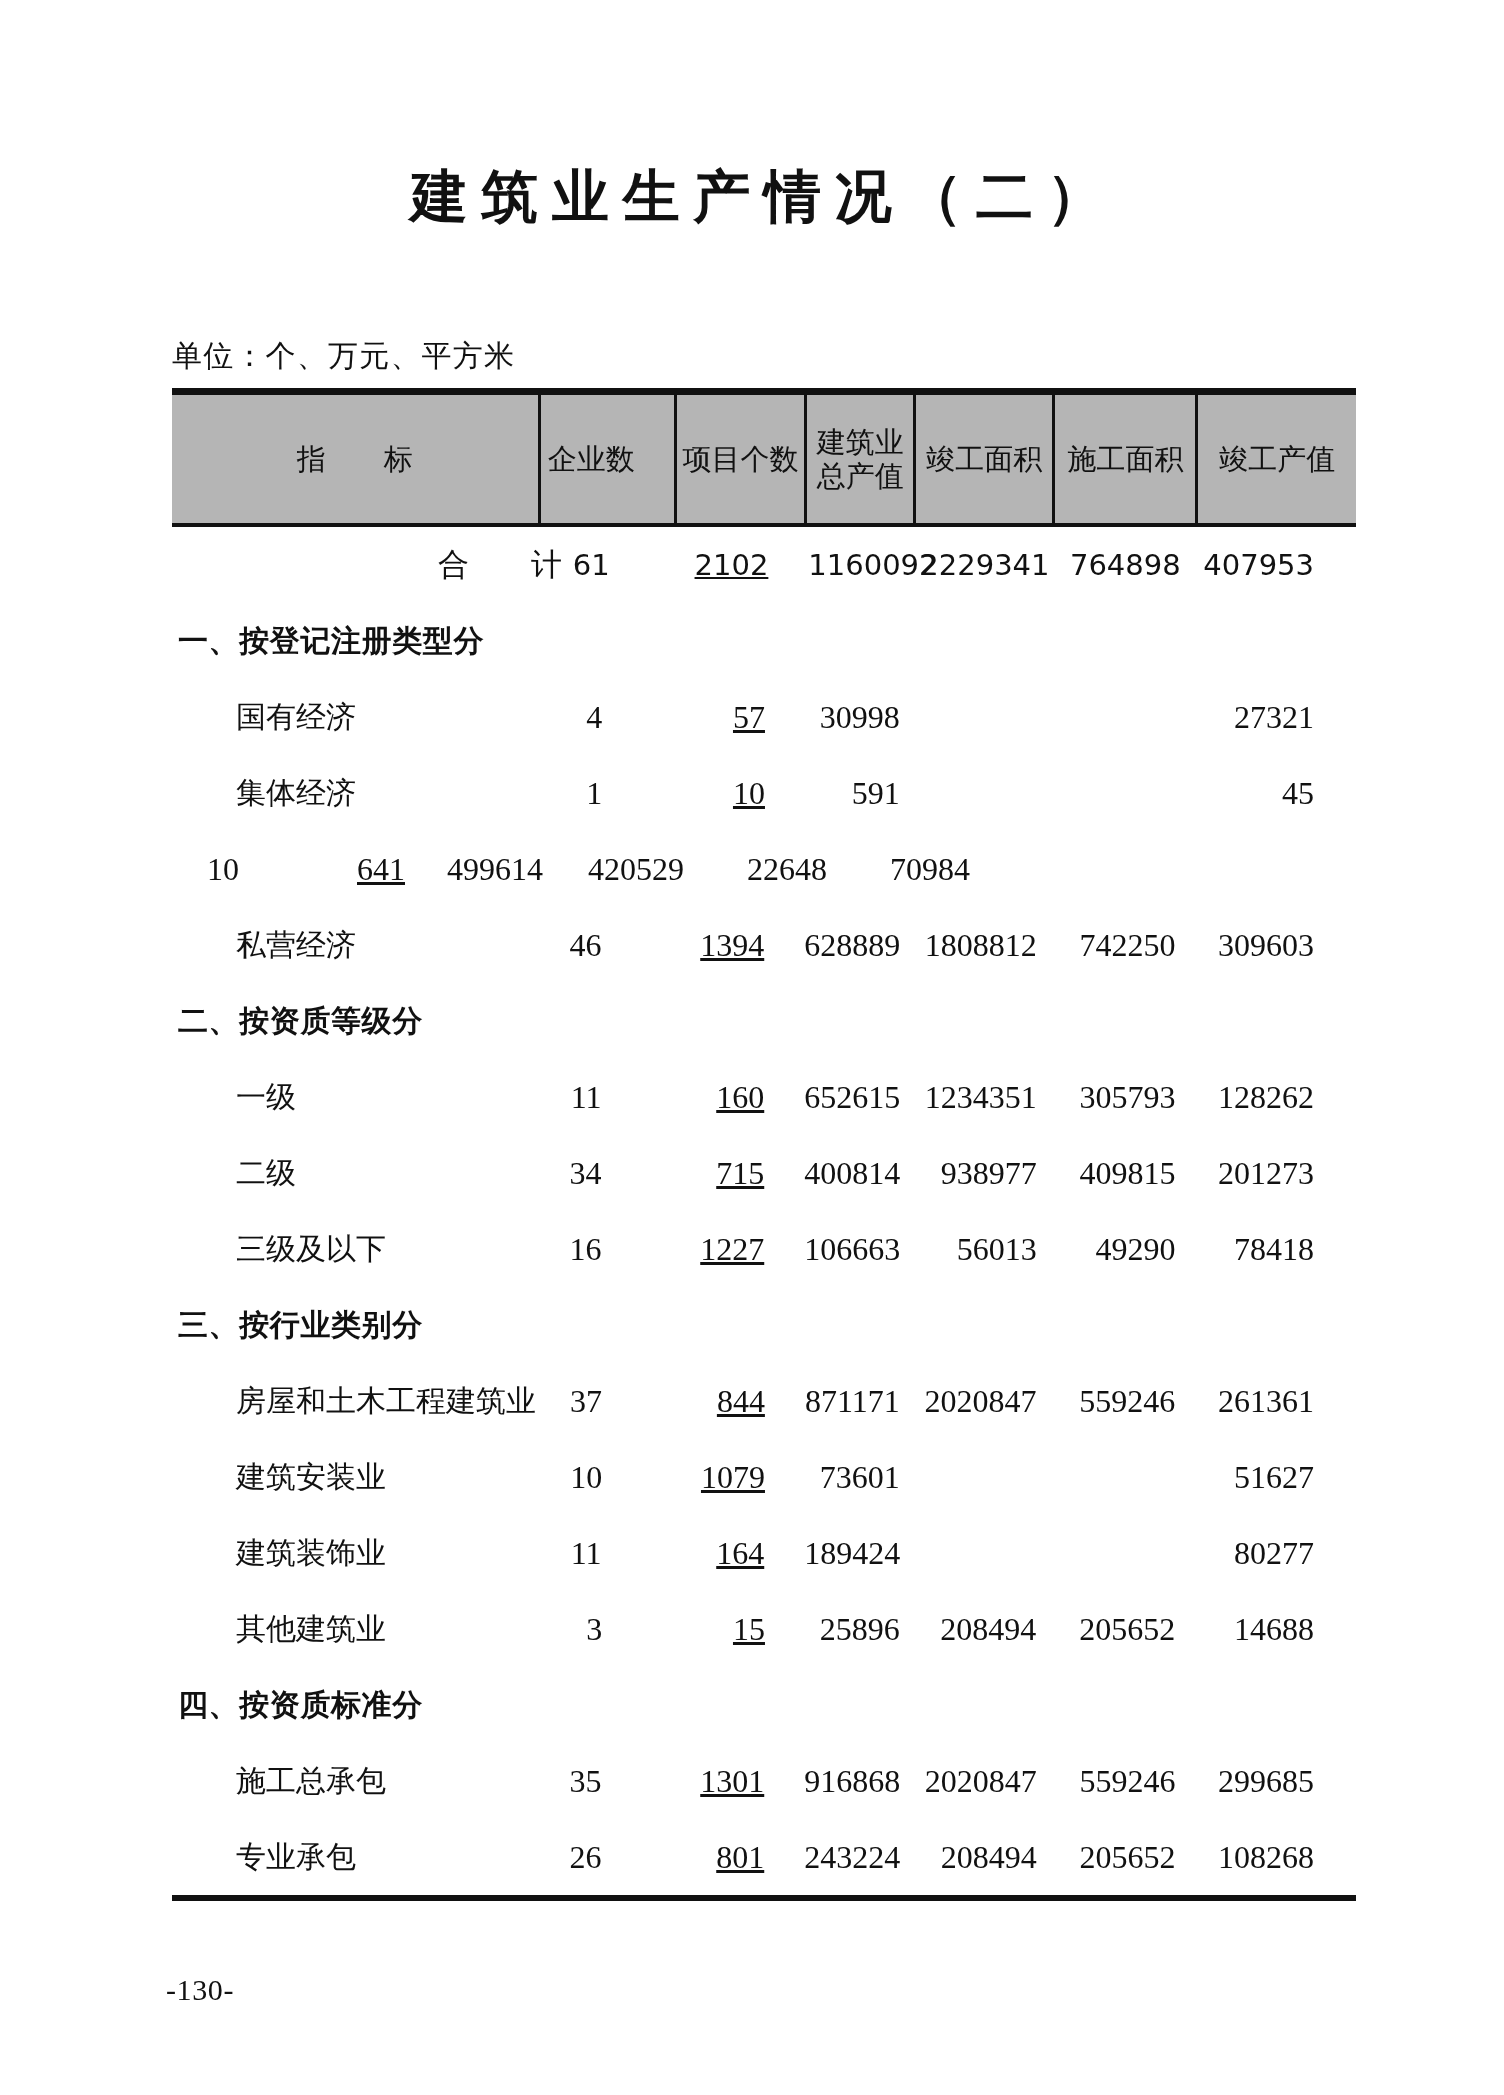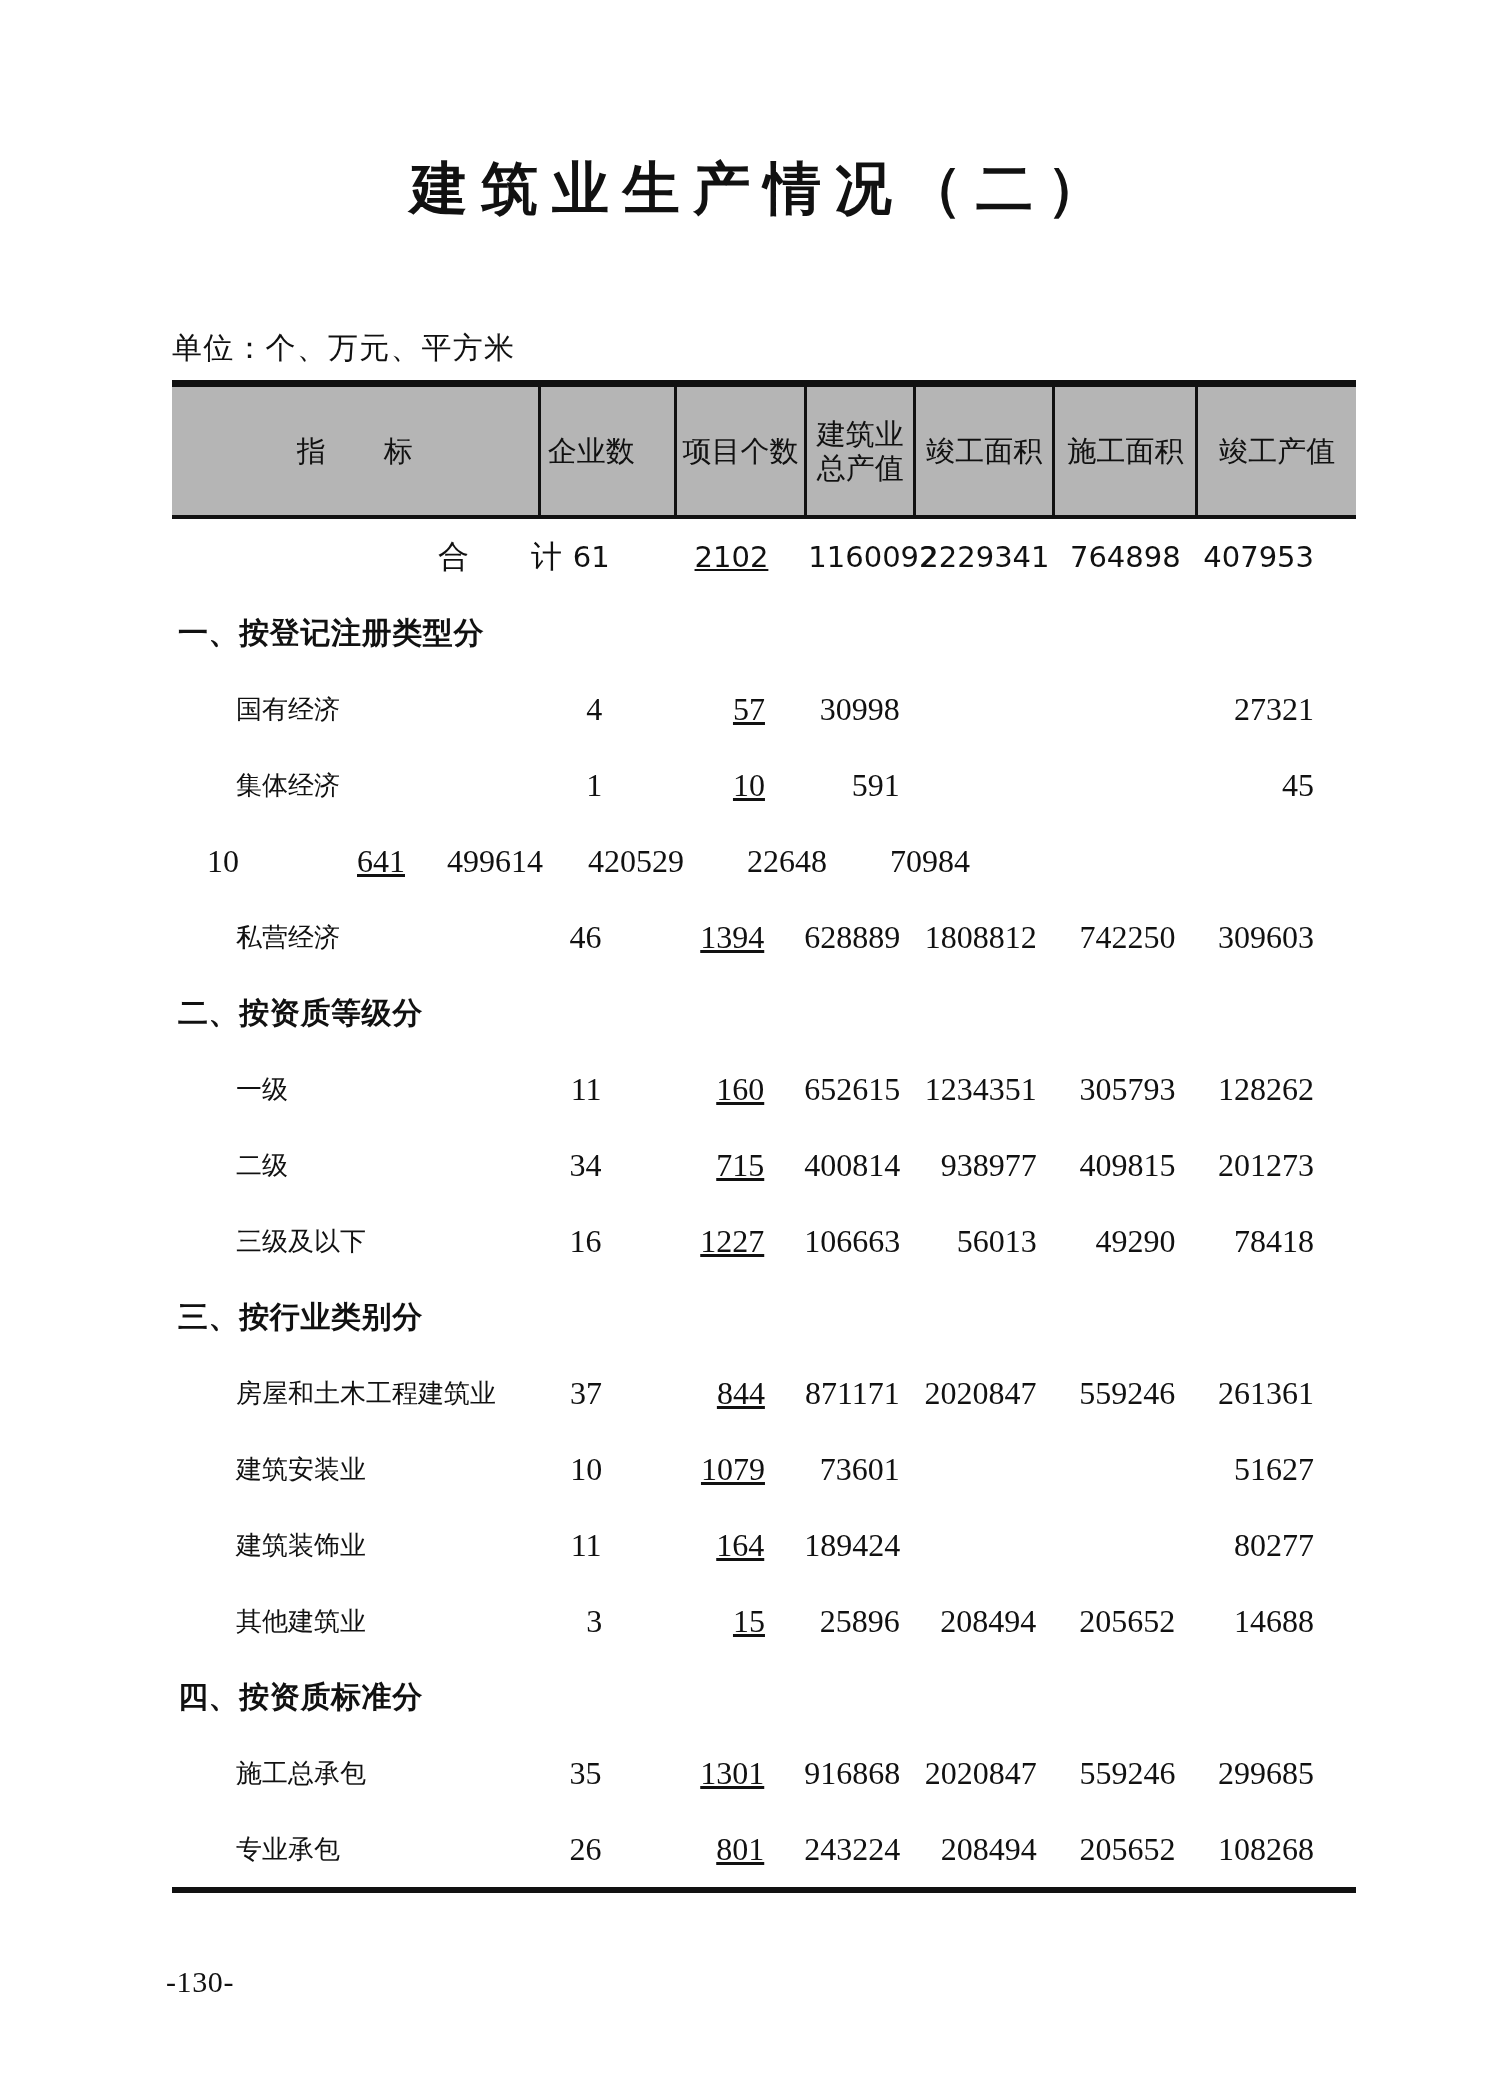--- a/index.html
+++ b/index.html
@@ -12,21 +12,21 @@
     width: 1504px;
     height: 2095px;
     background: #ffffff;
     overflow: hidden;
     font-family: "Liberation Serif", "DejaVu Serif", serif;
     color: #111;
   }
   .content {
     position: absolute;
     left: 172px;
-    top: 2px;
+    top: 10px;
     width: 1184px;
   }
   .title {
     margin: 158px 0 0 0;
     text-align: center;
     font-size: 57px;
     line-height: 57px;
     font-weight: 700;
     letter-spacing: 0.24em;
     white-space: nowrap;
@@ -76,21 +76,21 @@
     display: flex;
     height: 76px;
     align-items: center;
   }
   .td {
     box-sizing: border-box;
     white-space: nowrap;
   }
   .td-label {
     width: 376px;
-    font-size: 26px;
+    font-size: 30px;
     padding-left: 64px;
   }
   .td-num {
     text-align: right;
     font-size: 32px;
     font-family: "Liberation Serif", "DejaVu Serif", serif;
   }
   .td-num.c1 { padding-right: 40px; text-align: right; }
   .td-num.c2 { padding-right: 40px; text-decoration: underline; }
   .td-num.c3 { padding-right: 14px; }

